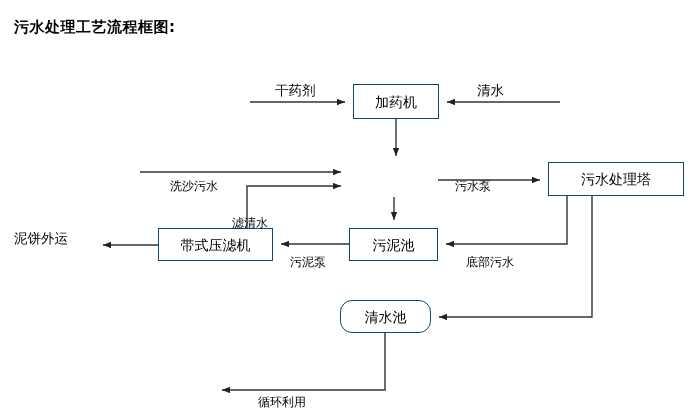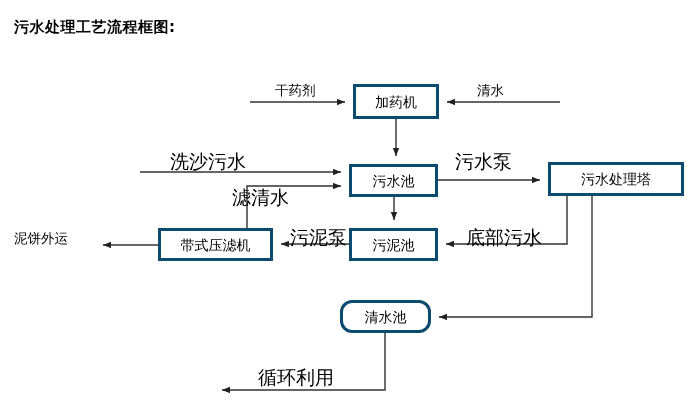--- a/index.html
+++ b/index.html
@@ -35,35 +35,36 @@
     position: absolute;
     left: 0;
     top: 0;
     width: 700px;
     height: 420px;
     pointer-events: none;
   }
   .node {
     position: absolute;
     box-sizing: border-box;
-    border: 3px solid #0c4a6e;
+    border: 1px solid #0c4a6e;
     background: #ffffff;
     display: flex;
     align-items: center;
     justify-content: center;
     font-size: 14px;
     line-height: 1;
     white-space: nowrap;
   }
   .edge-label {
     position: absolute;
-    font-size: 19px;
+    font-size: 12px;
     line-height: 1;
     white-space: nowrap;
     background: transparent;
+    margin-top: 28px;
   }
   .terminal-label {
     position: absolute;
     font-size: 13.5px;
     line-height: 1;
     white-space: nowrap;
   }
 </style>
 </head>
 <body>
@@ -109,23 +110,20 @@
       <path d="M592,196 L592,317 L439,317" marker-end="url(#arrow-l)"></path>
 
       <path d="M385,333 L385,390 L222,390" marker-end="url(#arrow-l)"></path>
     </g>
   </svg>
 
   <div class="node" style="left:353px; top:84px; width:86px; height:35px;">
     <span>加药机</span>
   </div>
 
-  <div class="node" style="left:349px; top:164px; width:89px; height:33px;">
-    <span>污水池</span>
-  </div>
 
   <div class="node" style="left:548px; top:162px; width:136px; height:34px;">
     <span>污水处理塔</span>
   </div>
 
   <div class="node" style="left:158px; top:228px; width:115px; height:33px;">
     <span>带式压滤机</span>
   </div>
 
   <div class="node" style="left:349px; top:228px; width:89px; height:33px;">

